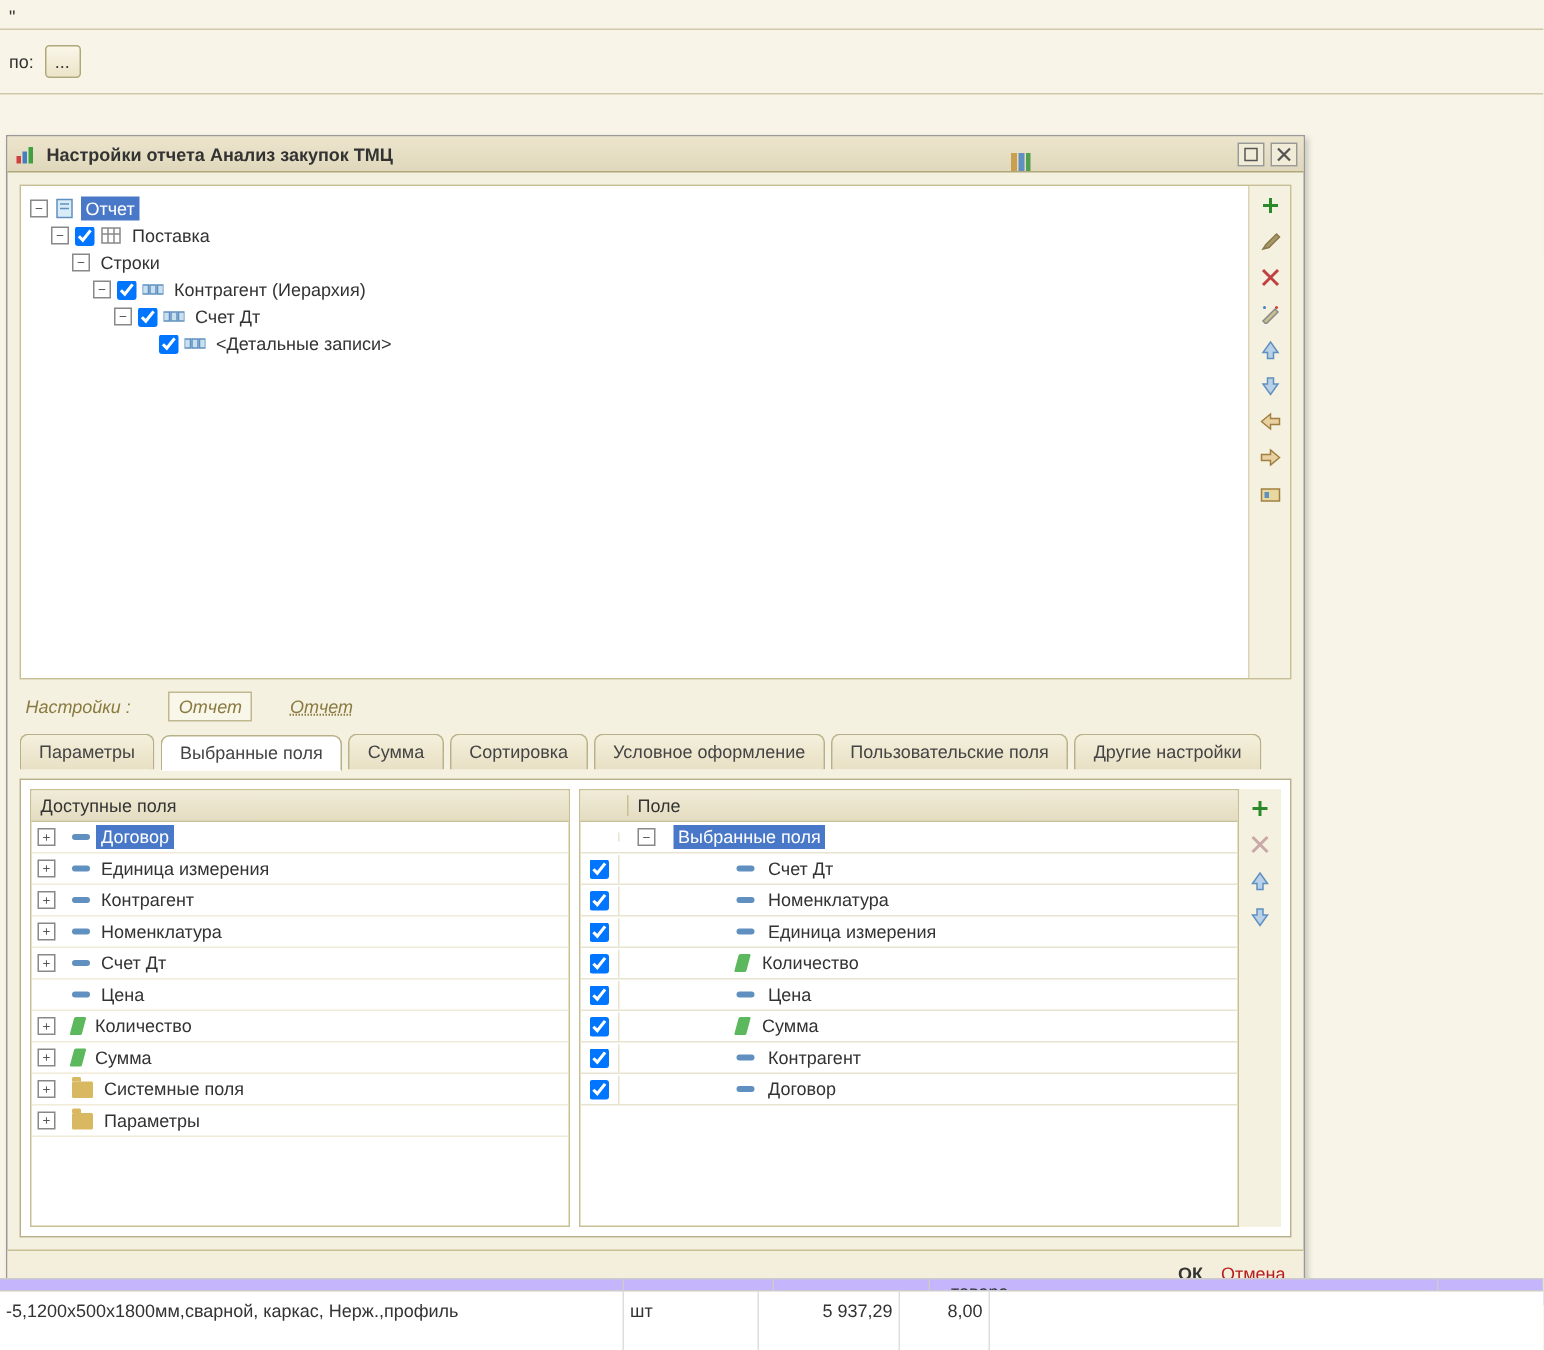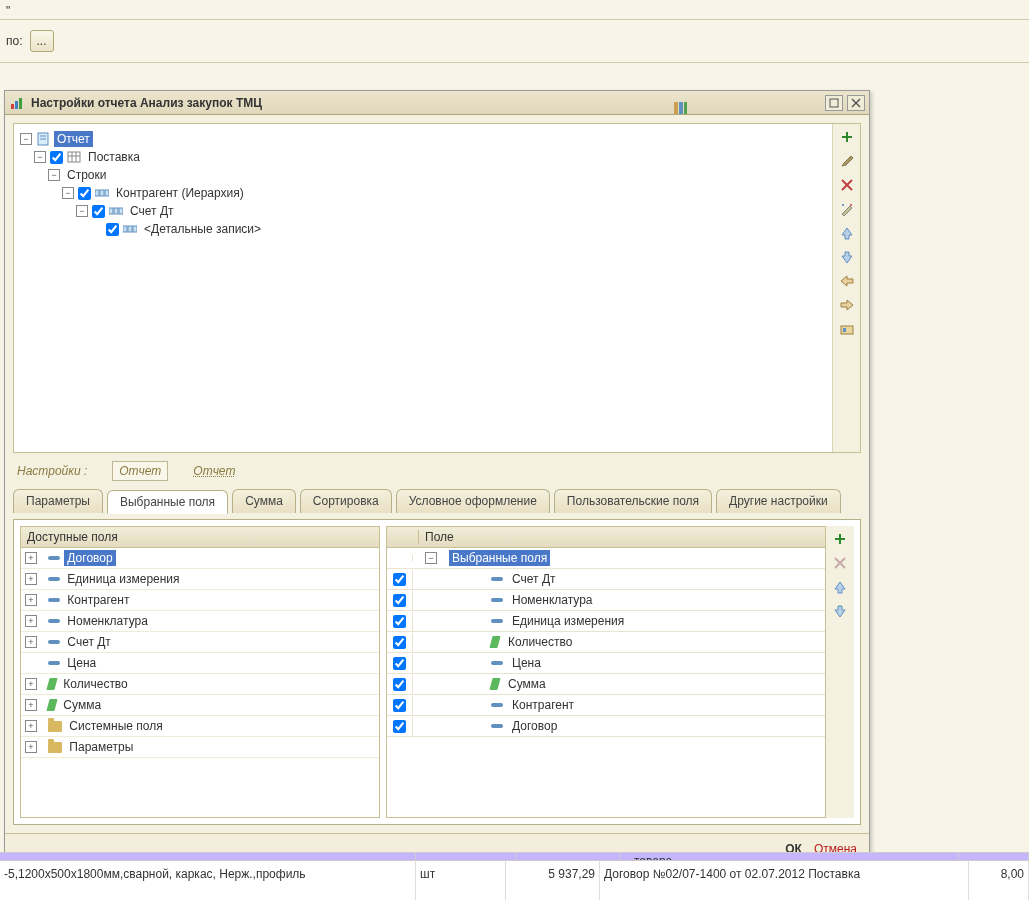--- a/index.html
+++ b/index.html
@@ -424,15 +424,14 @@
   <div class="status-head-cell" style="width:416px;"></div>
   <div class="status-head-cell" style="width:90px;"></div>
   <div class="status-head-cell" style="width:94px;"></div>
   <div class="status-head-cell" style="flex:1;">товара</div>
   <div class="status-head-cell" style="width:60px;"></div>
 </div>
 <div class="status-bar">
   <div class="status-cell" style="width:416px;">-5,1200х500х1800мм,сварной, каркас, Нерж.,профиль</div>
   <div class="status-cell" style="width:90px;">шт</div>
   <div class="status-cell" style="width:94px; text-align:right;">5 937,29</div>
-  <div class="status-cell" style="flex:1;">Договор №02/07-1400 от 02.07.2012 Поставка</div>
   <div class="status-cell" style="width:60px; text-align:right;">8,00</div>
 </div>
 
 </body></html>

